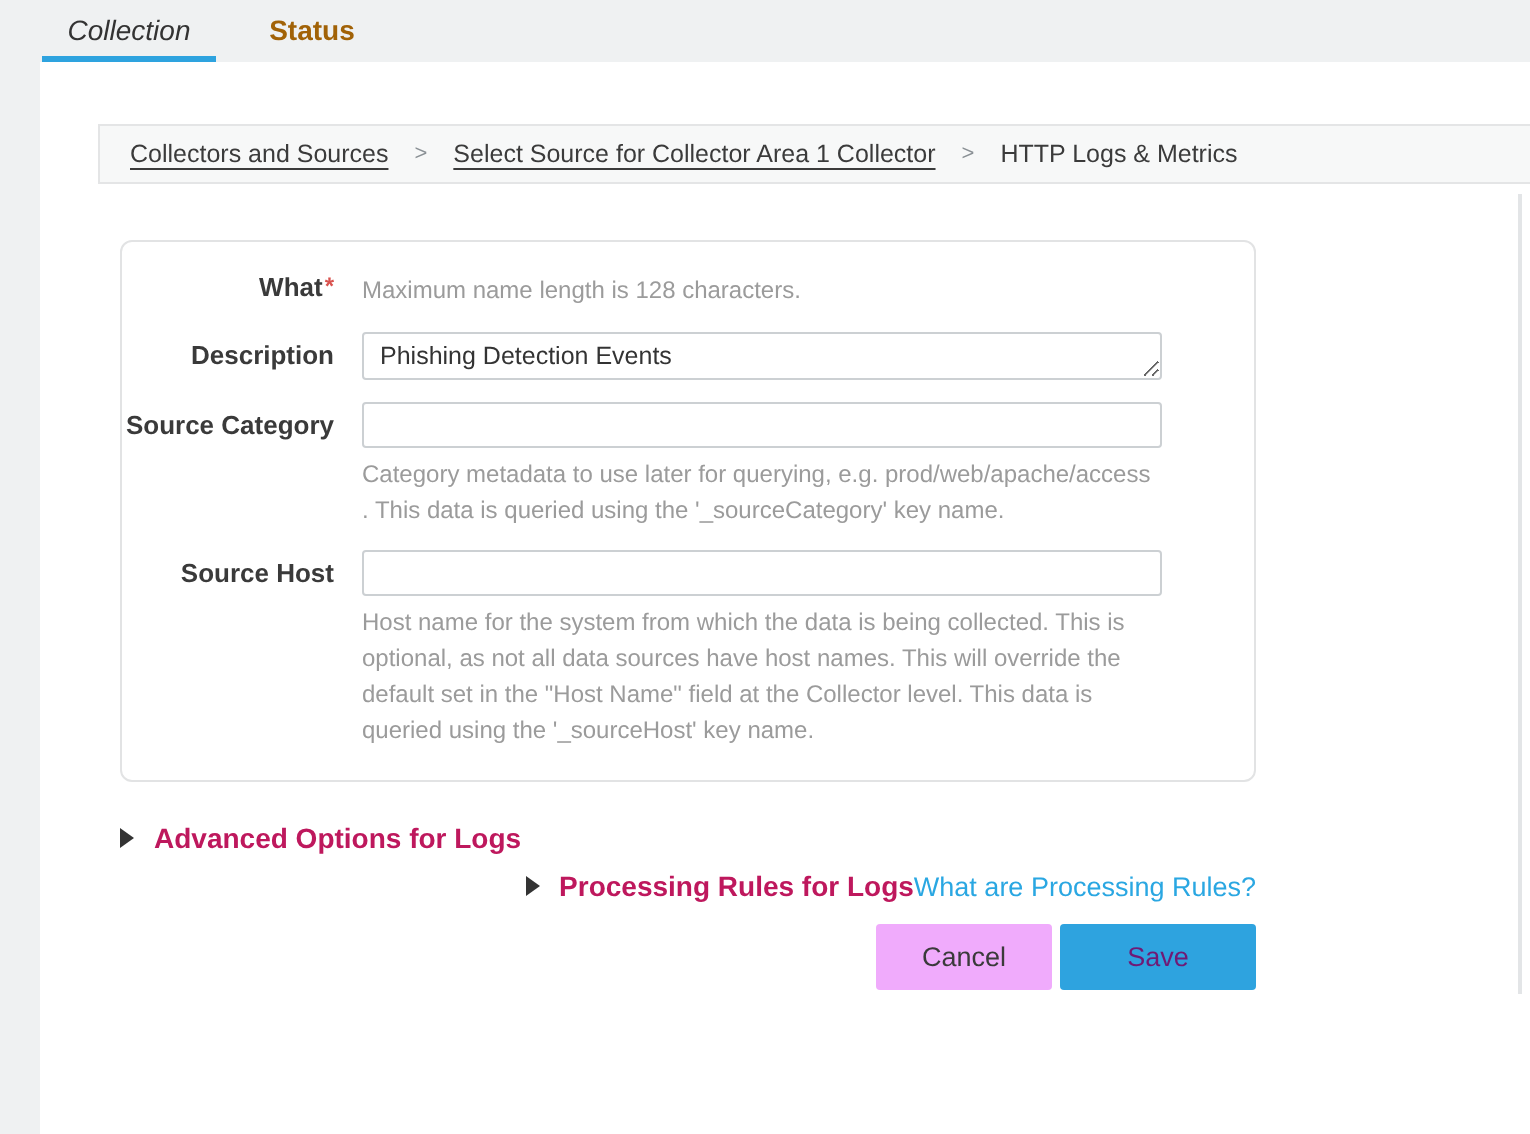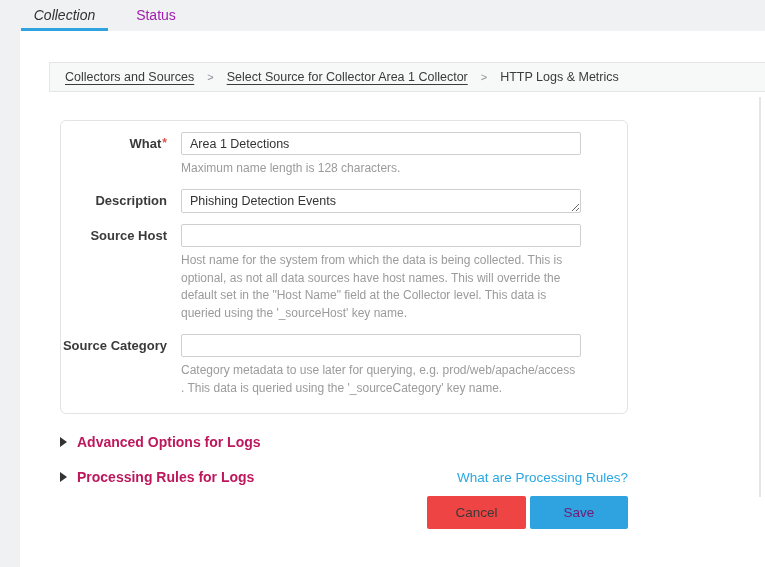--- a/index.html
+++ b/index.html
@@ -15,21 +15,21 @@
   .tabbar {
     position: absolute; top: 0; left: 0; right: 0; height: 31px;
     display: flex; padding-left: 21px; background: #eff1f2;
   }
   .tab {
     height: 31px; display: flex; align-items: center; justify-content: center;
     font-size: 14px; cursor: pointer; border-bottom: 3px solid transparent;
     padding-top: 2px;
   }
   .tab-collection { width: 87px; font-style: italic; }
-  .tab-status { width: 68px; margin-left: 14px; color: #a21caf; }
+  .tab-status { width: 68px; margin-left: 14px; color: #a16207; font-weight: bold; }
   .tab.active { color: #333; border-bottom-color: #2ea3df; }
 
   
   .content {
     position: absolute; left: 20px; top: 31px; right: 0; bottom: 0;
     background: #ffffff;
   }
 
   
   .breadcrumb {
@@ -67,37 +67,37 @@
     height: 24px; padding: 4px 8px; resize: vertical; overflow: hidden;
     line-height: 15px;
   }
   .help-text {
     margin-top: 5px; font-size: 12px; line-height: 1.48; color: #9b9b9b;
     width: 400px;
   }
 
   
   .section-row { display: flex; align-items: center; margin-top: 20px; }
-  .section-row.second { margin-top: 19px; justify-content: space-between; }
+  .section-row.second { margin-top: 8px; justify-content: flex-end; }
   .section-toggle { display: flex; align-items: center; cursor: pointer; }
   .tri {
     width: 0; height: 0; border-left: 7px solid #333;
     border-top: 5px solid transparent; border-bottom: 5px solid transparent;
     margin-right: 10px; flex-shrink: 0;
   }
   .section-title { font-size: 14px; font-weight: bold; color: #be185d; }
   .proc-link { font-size: 13.5px; color: #2aa7e2; cursor: pointer; }
 
   
   .btn-row { display: flex; justify-content: flex-end; gap: 4px; margin-top: 11px; }
   .btn {
     height: 33px; border: none; border-radius: 2px; font-size: 13.5px;
     font-family: "Liberation Sans", sans-serif; cursor: pointer;
   }
-  .btn-cancel { width: 99px; background: #ef4444; color: #3a3a3a; }
+  .btn-cancel { width: 88px; background: #f0abfc; color: #3a3a3a; }
   .btn-save { width: 98px; background: #2ea3df; color: #701a75; }
 
   
   .vscroll {
     position: absolute; left: 759px; top: 97px; width: 2px; height: 400px;
     background: #e3e5e7;
   }
 </style>
 </head>
 <body>
@@ -123,45 +123,44 @@
 
   <div class="main">
 
     <div class="form-panel">
 
       <div class="form-row">
         <div class="form-label">
           <span>What</span><span class="req">*</span>
         </div>
         <div class="form-field">
-          <input class="text-input" type="text" value="Area 1 Detections" style="">
           <div class="help-text">Maximum name length is 128 characters.</div>
         </div>
       </div>
 
       <div class="form-row">
         <div class="form-label">Description</div>
         <div class="form-field">
           <textarea class="text-input" rows="1" style="">Phishing Detection Events</textarea>
         </div>
       </div>
 
       <div class="form-row">
+        <div class="form-label">Source Category</div>
+        <div class="form-field">
+          <input class="text-input" type="text" value="" style="">
+          <div class="help-text">Category metadata to use later for querying, e.g. prod/web/apache/access . This data is queried using the '_sourceCategory' key name.</div>
+        </div>
+      </div>
+
+      <div class="form-row">
         <div class="form-label">Source Host</div>
         <div class="form-field">
           <input class="text-input" type="text" value="" style="">
           <div class="help-text">Host name for the system from which the data is being collected. This is optional, as not all data sources have host names. This will override the default set in the "Host Name" field at the Collector level. This data is queried using the '_sourceHost' key name.</div>
-        </div>
-      </div>
-
-      <div class="form-row">
-        <div class="form-label">Source Category</div>
-        <div class="form-field">
-          <input class="text-input" type="text" value="" style="">
-          <div class="help-text">Category metadata to use later for querying, e.g. prod/web/apache/access . This data is queried using the '_sourceCategory' key name.</div>
         </div>
       </div>
 
     </div>
 
     <div class="section-row">
       <div class="section-toggle">
         <span class="tri"></span>
         <span class="section-title">Advanced Options for Logs</span>
       </div>

